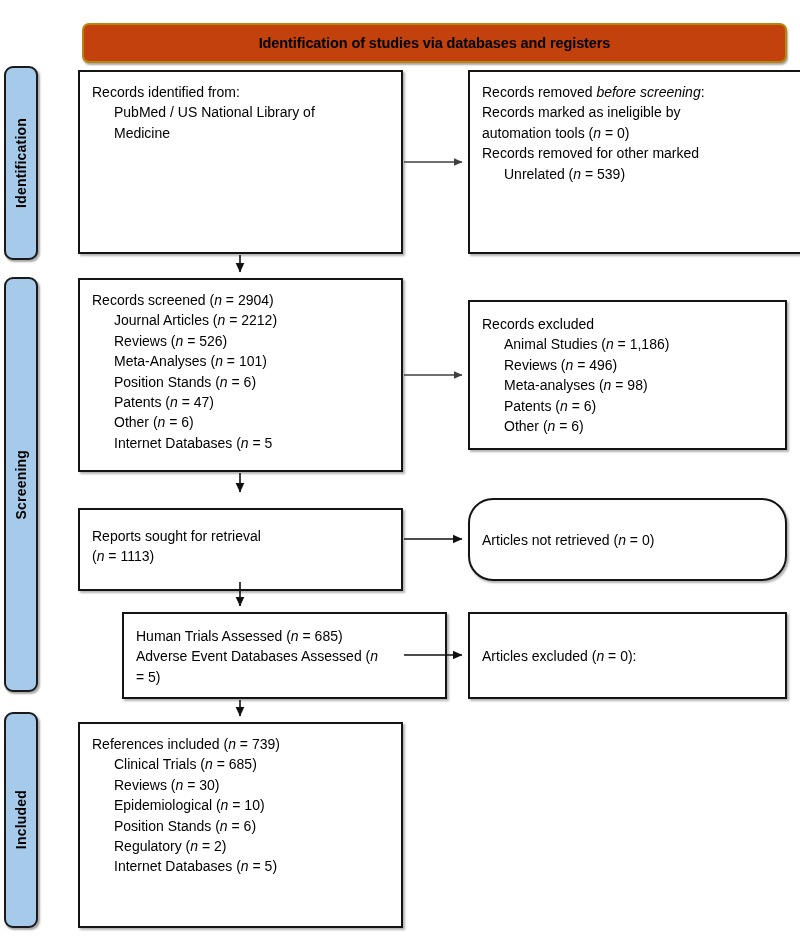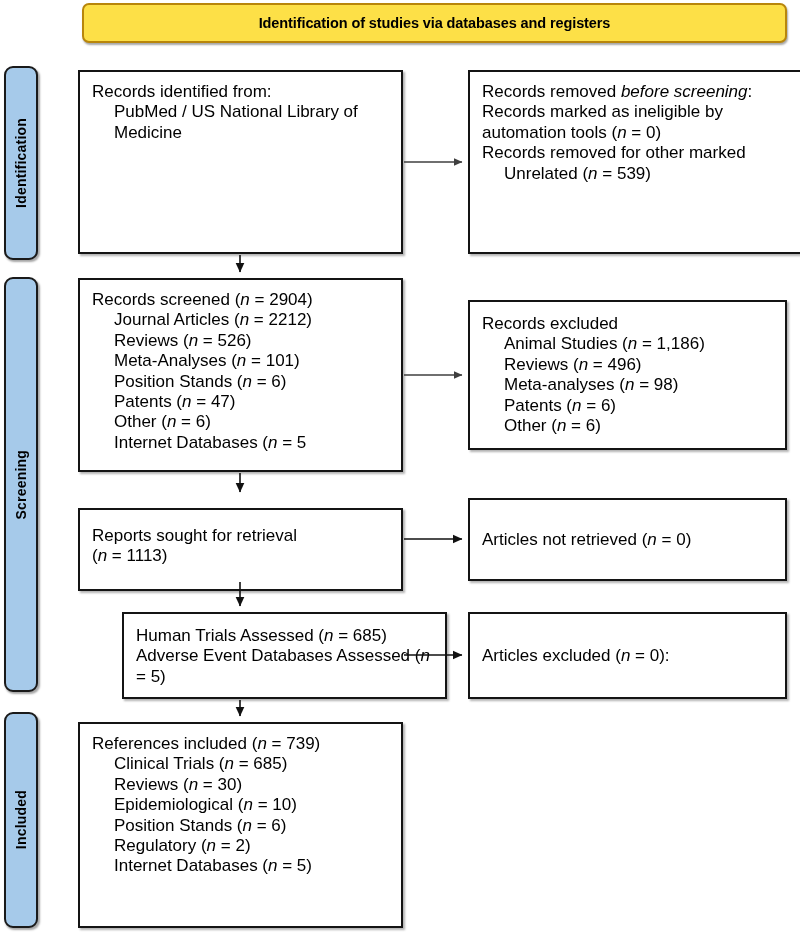--- a/index.html
+++ b/index.html
@@ -20,24 +20,24 @@
     position: absolute;
     left: 0; top: 0;
     width: 800px;
     height: 940px;
   }
 
   
   .banner {
     position: absolute;
     left: 82px;
-    top: 3px;
+    top: 23px;
     width: 705px;
     height: 40px;
-    background: #fde047;
+    background: #c2410c;
     border: 2px solid #B8860B;
     border-radius: 7px;
     box-sizing: border-box;
     display: flex;
     align-items: center;
     justify-content: center;
     box-shadow: 1px 2px 2px rgba(0,0,0,0.35);
   }
   .banner-text {
     font-size: 14.5px;
@@ -77,21 +77,21 @@
   
   .box {
     position: absolute;
     background: #ffffff;
     border: 2px solid #141414;
     box-sizing: border-box;
     padding: 10px 12px 8px 12px;
     box-shadow: 1.5px 2px 2px rgba(0,0,0,0.30);
   }
   .box-lines {
-    font-size: 17px;
+    font-size: 14px;
     line-height: 20.4px;
     color: #000;
   }
   .ln { white-space: nowrap; }
   .ln.indent  { padding-left: 22px; }
   .it { font-style: italic; }
 
   
   #box-identified    { left: 78px; top: 70px;  width: 325px; height: 184px; }
   #box-screened      { left: 78px; top: 278px; width: 325px; height: 194px; }
@@ -102,21 +102,21 @@
   
   #box-removed       { left: 468px; top: 70px;  width: 384px; height: 184px; }
   #box-excluded      { left: 468px; top: 300px; width: 319px; height: 150px; }
   #box-notretrieved  { left: 468px; top: 498px; width: 319px; height: 83px;  }
   #box-artexcluded   { left: 468px; top: 612px; width: 319px; height: 87px;  }
 
   #box-sought .box-lines,
   #box-notretrieved .box-lines,
   #box-artexcluded .box-lines { }
 
-  #box-notretrieved  { display: flex; align-items: center; }
+  #box-notretrieved  { display: flex; align-items: center; border-radius: 25px; }
   #box-artexcluded   { display: flex; align-items: center; }
   #box-sought        { padding-top: 16px; margin-top: 10px; }
   #box-assessed      { padding-top: 12px; }
   #box-excluded      { padding-top: 12px; }
 
   
   #connectors {
     position: absolute;
     left: 0; top: 0;
     width: 800px; height: 940px;

